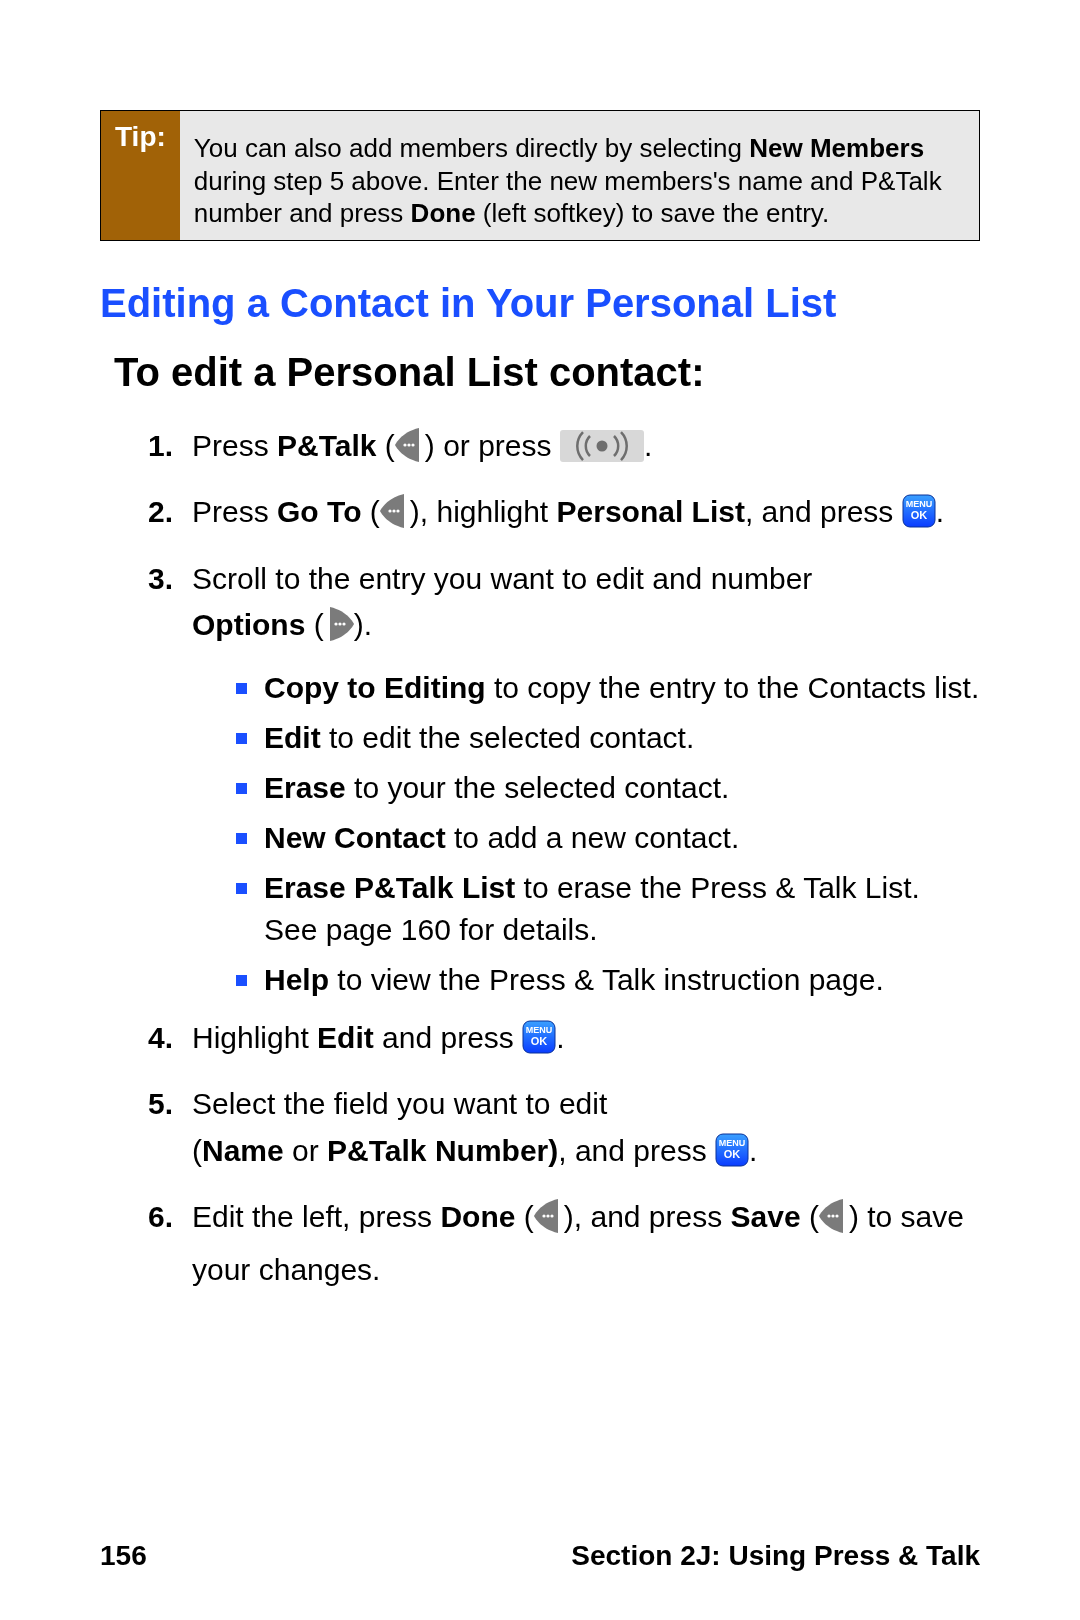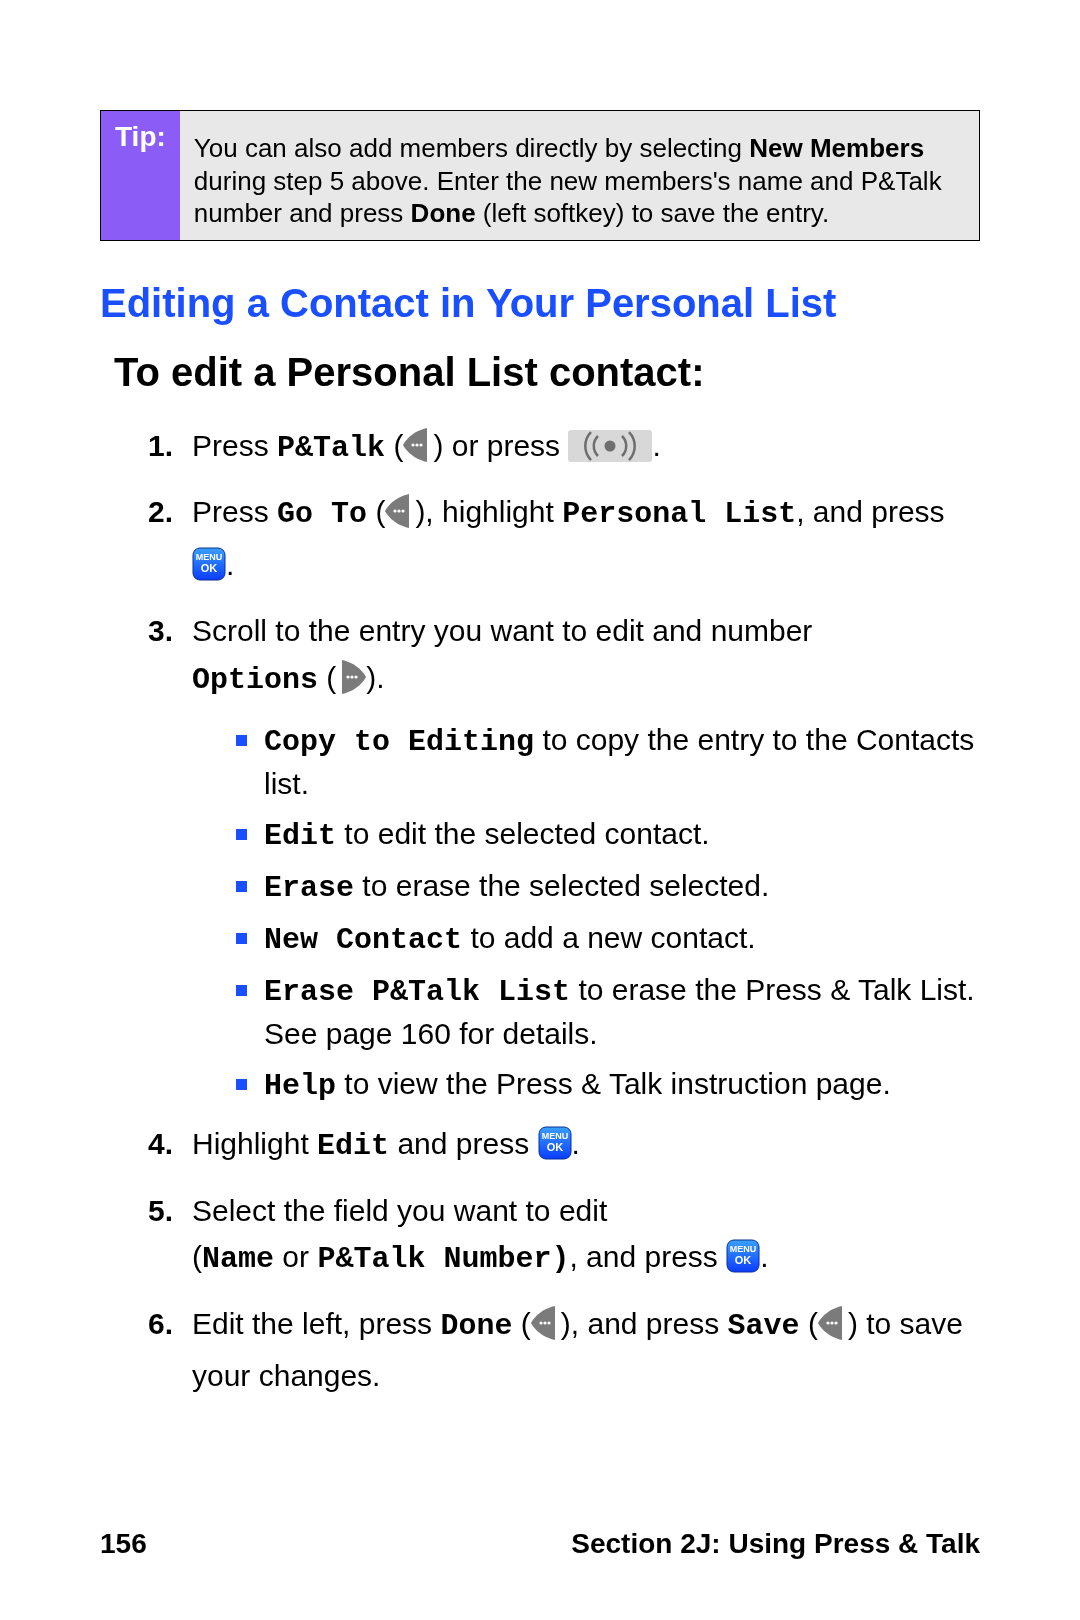--- a/index.html
+++ b/index.html
@@ -19,21 +19,21 @@
     padding: 110px 100px 60px 100px;
   }
 
   
   .tip-row {
     display: flex;
     border: 1px solid #000;
     margin-bottom: 40px;
   }
   .tip-label {
-    background: #8b5cf6;
+    background: #a16207;
     color: #fff;
     font-weight: 700;
     font-size: 28px;
     padding: 10px 14px 0 14px;
     min-width: 78px;
     box-sizing: border-box;
   }
   .tip-body {
     background: #e8e8e8;
     flex: 1;
@@ -69,21 +69,21 @@
     position: relative;
     margin: 0 0 14px 0;
     padding-left: 44px;
   }
   ol.steps > li::before {
     content: counter(step) ".";
     position: absolute;
     left: 0;
     font-weight: 700;
   }
-  ol.steps b { font-weight: 700; font-family: Liberation Mono, monospace; }
+  ol.steps b { font-weight: 700; }
 
   ul.sub {
     list-style: none;
     padding: 0;
     margin: 12px 0 14px 44px;
   }
   ul.sub > li {
     position: relative;
     padding-left: 28px;
     margin-bottom: 8px;
@@ -102,21 +102,21 @@
   
   .icon {
     display: inline-block;
     vertical-align: -6px;
   }
 
   .footer {
     position: absolute;
     left: 100px;
     right: 100px;
-    bottom: 60px;
+    bottom: 48px;
     display: flex;
     justify-content: space-between;
     font-size: 28px;
     font-weight: 700;
   }
 </style>
 </head>
 <body>
 
 <div class="page">
@@ -174,21 +174,21 @@
       <b>Options</b><span> (</span><span class="icon"><svg width="30" height="34" viewBox="0 0 30 34">
             <path d="M6 0 L6 34 C24 30 30 17 30 17 C30 17 24 4 6 0 Z" fill="#7b7b7b"></path>
             <circle cx="12" cy="17" r="1.6" fill="#fff"></circle>
             <circle cx="16" cy="17" r="1.6" fill="#fff"></circle>
             <circle cx="20" cy="17" r="1.6" fill="#fff"></circle>
           </svg></span><span>).</span>
 
       <ul class="sub">
         <li><b>Copy to Editing</b><span> to copy the entry to the Contacts list.</span></li>
         <li><b>Edit</b><span> to edit the selected contact.</span></li>
-        <li><b>Erase</b><span> to erase the selected selected.</span></li>
+        <li><b>Erase</b><span> to your the selected contact.</span></li>
         <li><b>New Contact</b><span> to add a new contact.</span></li>
         <li><b>Erase P&amp;Talk List</b><span> to erase the Press &amp; Talk List. See page 160 for details.</span></li>
         <li><b>Help</b><span> to view the Press &amp; Talk instruction page.</span></li>
       </ul>
     </li>
 
     <li>
       <span>Highlight </span><b>Edit</b><span> and press </span><span class="icon"><svg width="34" height="34" viewBox="0 0 34 34">
             <rect x="1" y="1" width="32" height="32" rx="7" fill="url(#g1)" stroke="#083099" stroke-width="1"></rect>
             <text x="17" y="13" text-anchor="middle" font-family="Arial" font-size="9" font-weight="700" fill="#fff">MENU</text>

